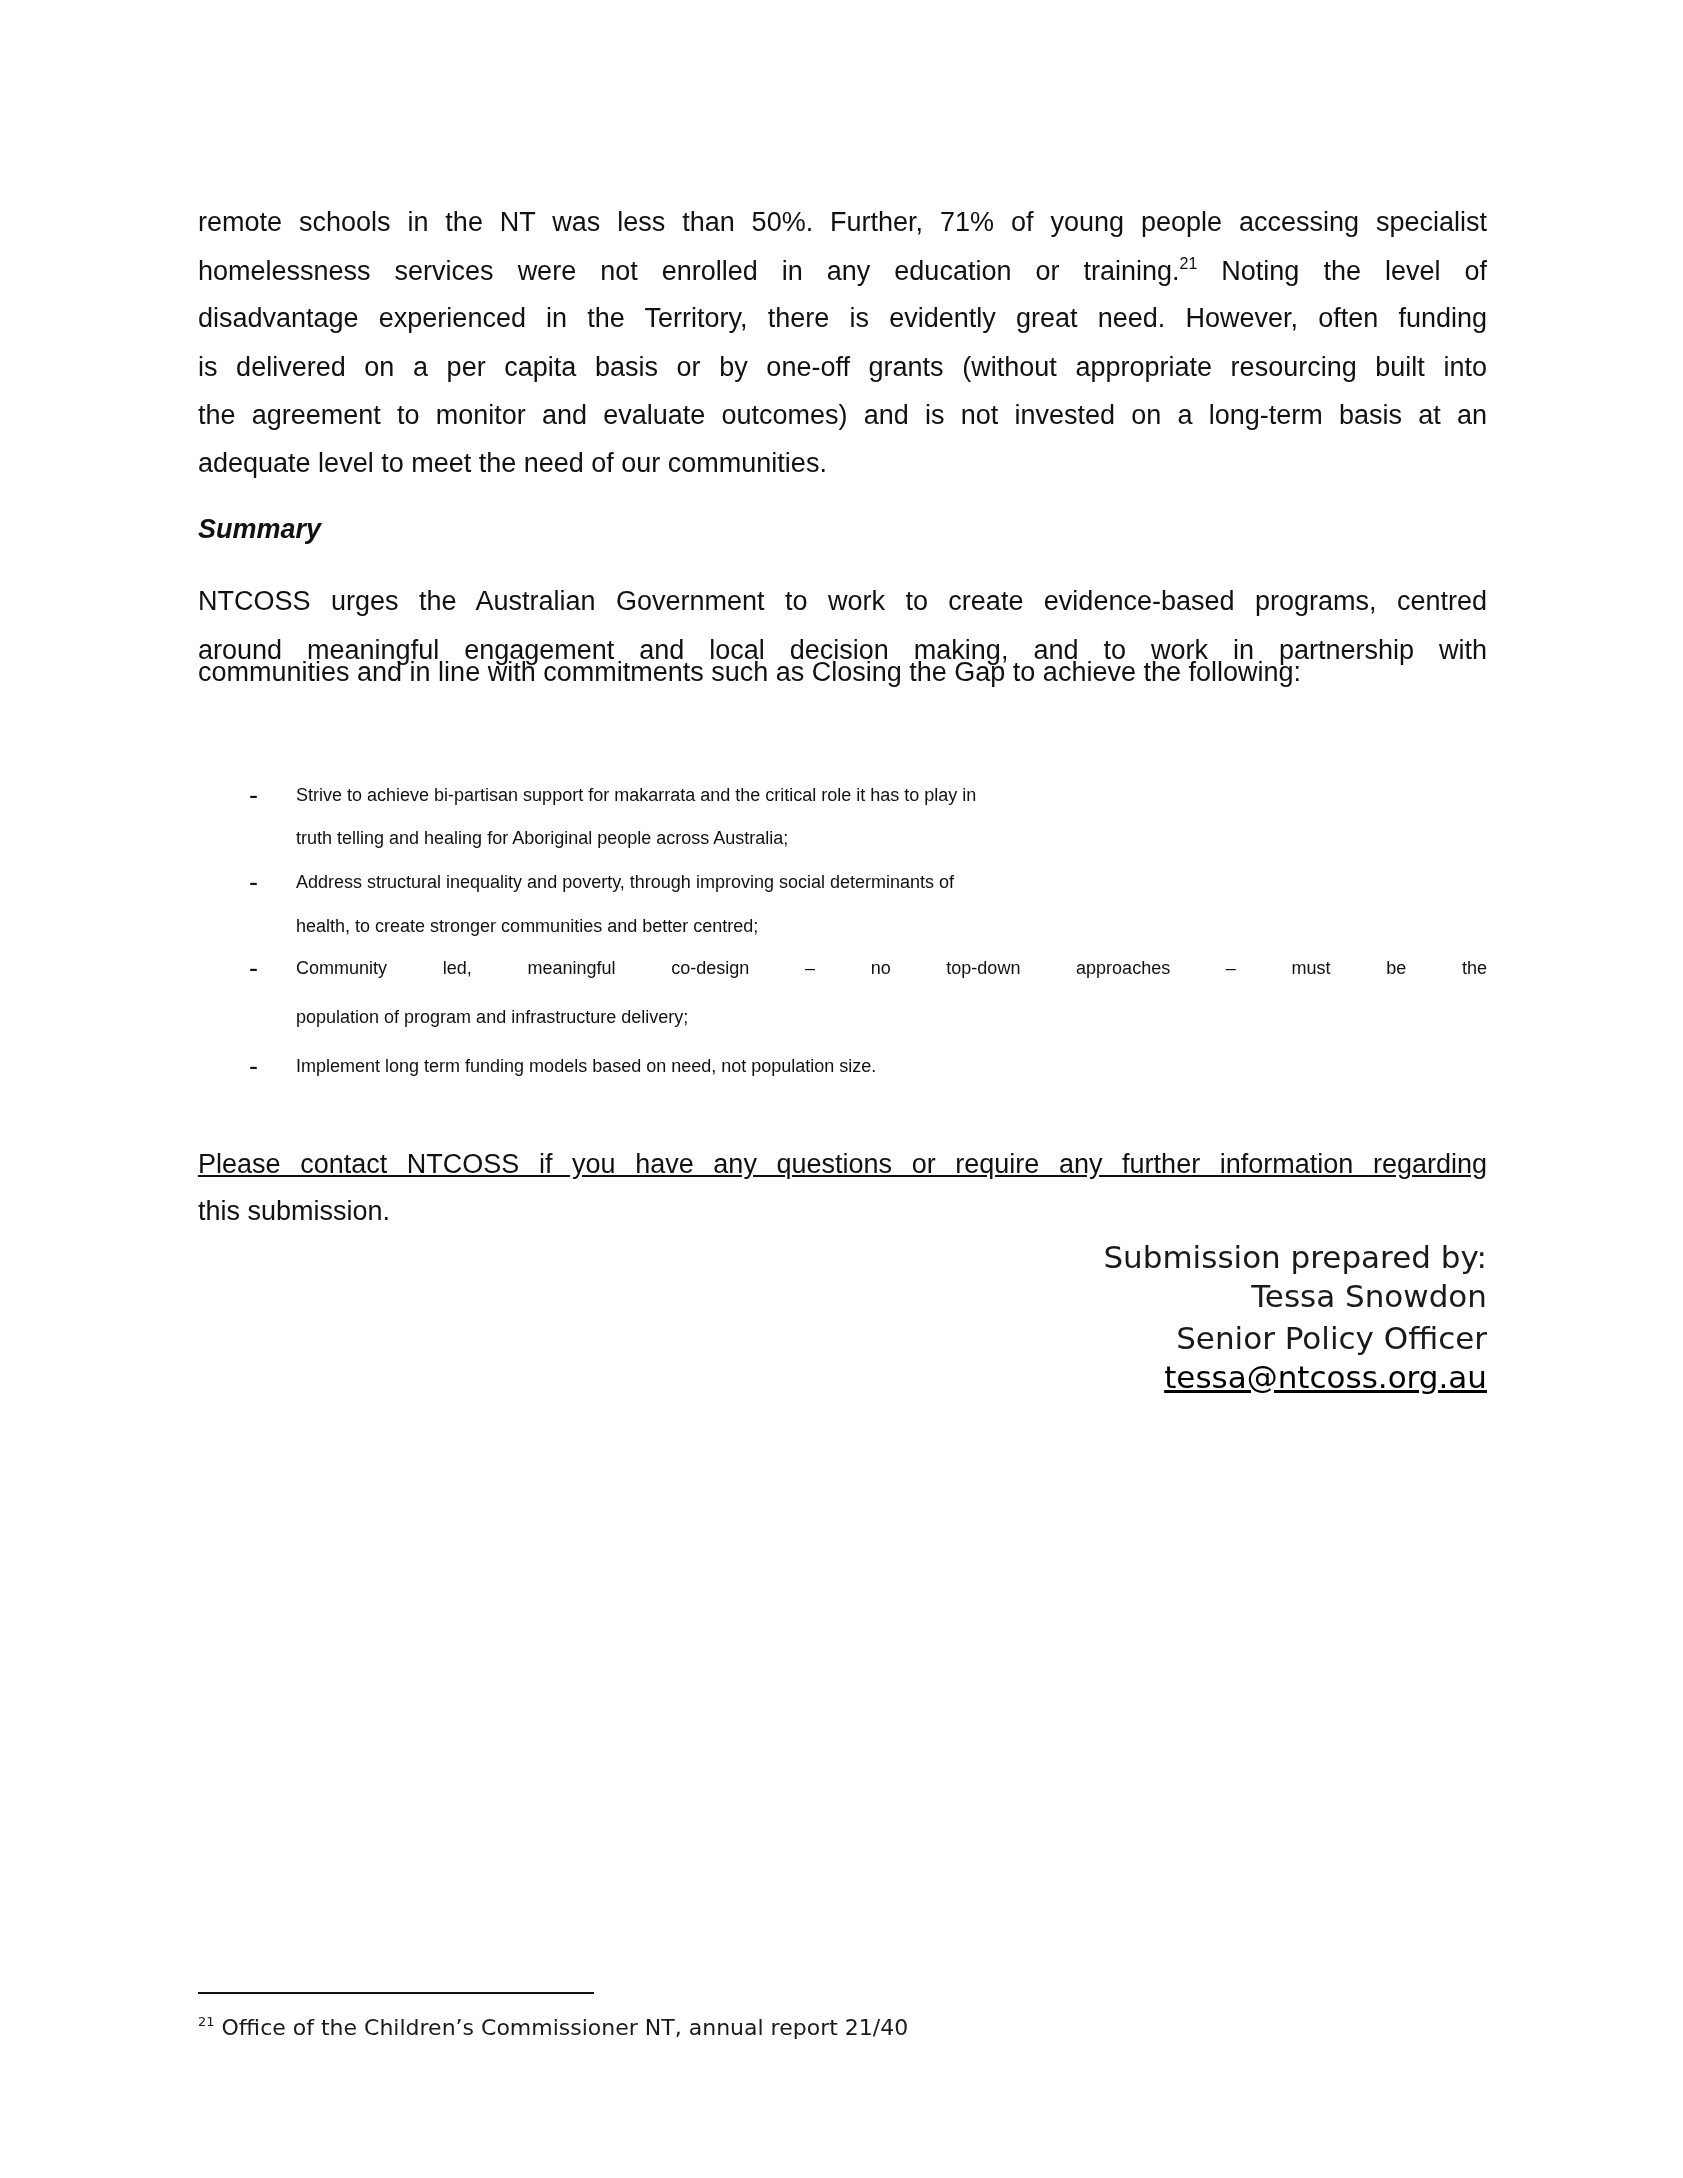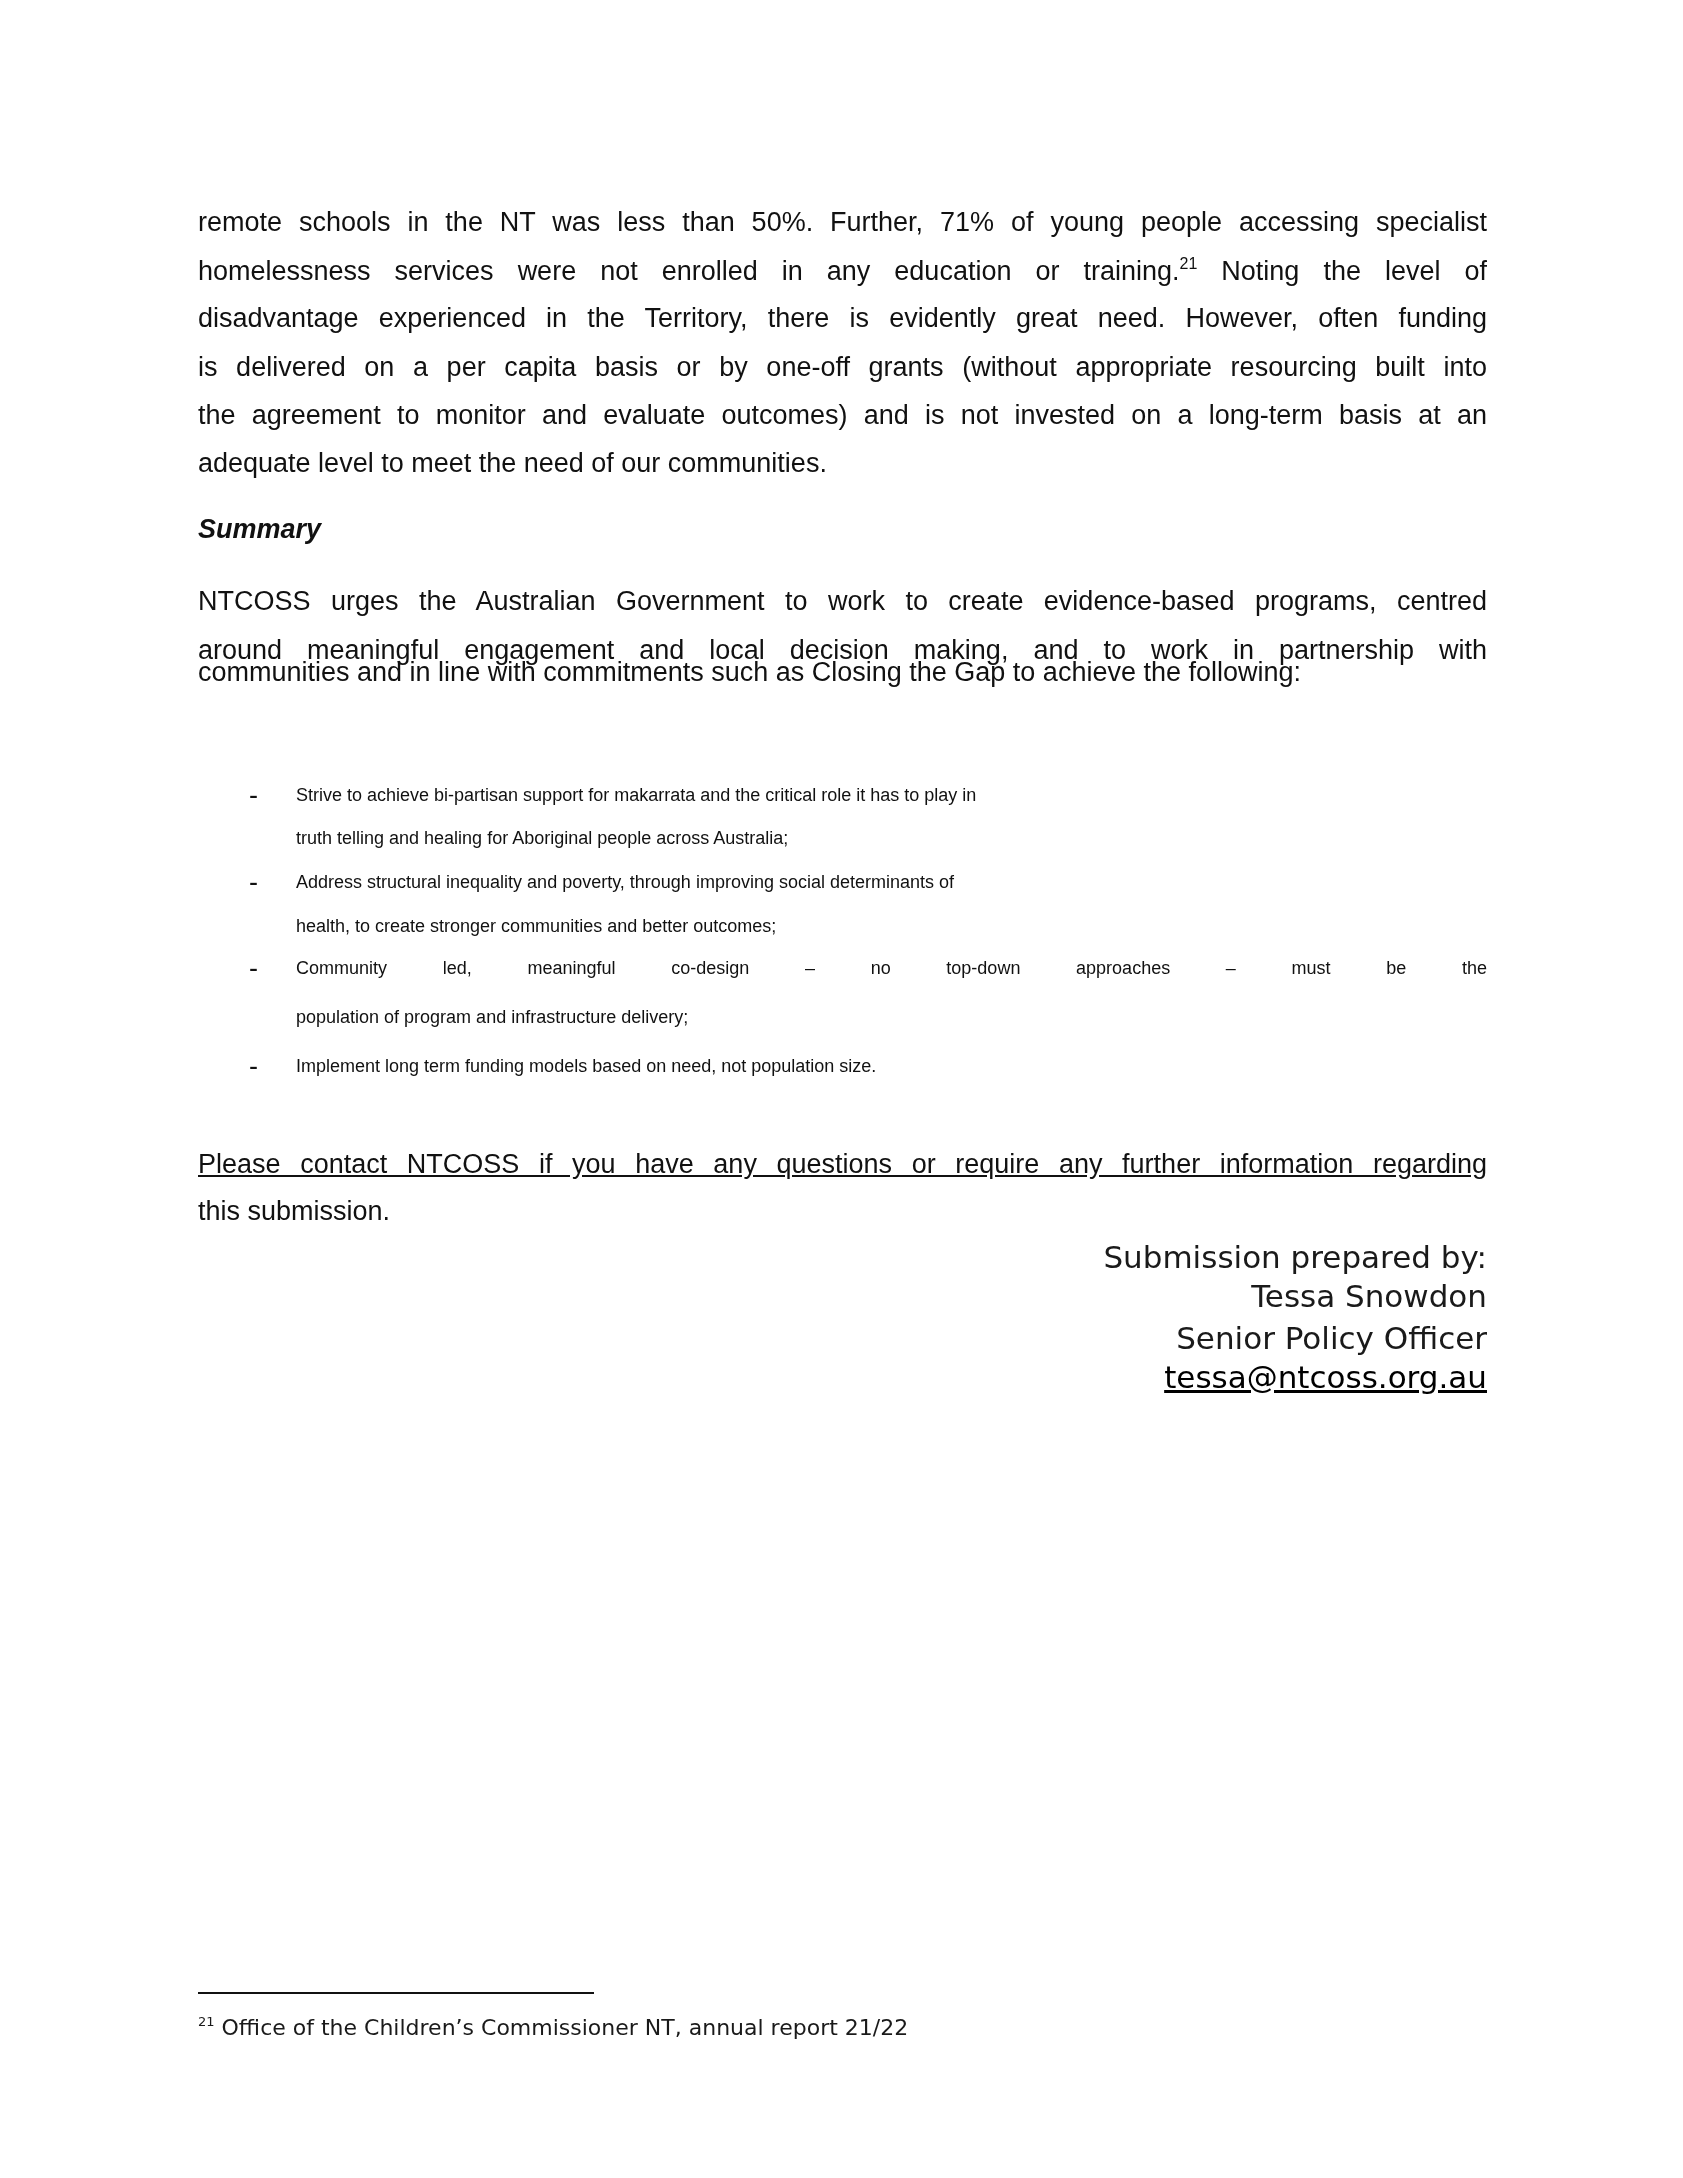--- a/index.html
+++ b/index.html
@@ -46,21 +46,21 @@
 
   <section>
     <div>
       <span class="dash" style="top:771px;">-</span>
       <div class="bline" style="top:771px;">Strive to achieve bi-partisan support for makarrata and the critical role it has to play in</div>
       <div class="bline" style="top:814px;">truth telling and healing for Aboriginal people across Australia;</div>
     </div>
     <div>
       <span class="dash" style="top:858px;">-</span>
       <div class="bline" style="top:858px;">Address structural inequality and poverty, through improving social determinants of</div>
-      <div class="bline" style="top:902px;">health, to create stronger communities and better outcomes;</div>
+      <div class="bline" style="top:902px;">health, to create stronger communities and better centred;</div>
     </div>
     <div>
       <span class="dash" style="top:944px;">-</span>
       <div class="bline just" style="top:944px;">Community led, meaningful co-design – no top-down approaches – must be the</div>
       <div class="bline" style="top:993px;">population of program and infrastructure delivery;</div>
     </div>
     <div>
       <span class="dash" style="top:1042px;">-</span>
       <div class="bline" style="top:1042px;">Implement long term funding models based on need, not population size.</div>
     </div>
@@ -74,16 +74,16 @@
   <section>
     <div class="sig" style="top:1237px;">Submission prepared by:</div>
     <div class="sig" style="top:1276px;">Tessa Snowdon</div>
     <div class="sig" style="top:1318px;">Senior Policy Officer</div>
     <div class="sig" style="top:1357px;">
       <a>tessa@ntcoss.org.au</a>
     </div>
   </section>
 
   <div class="fn-rule"></div>
-  <div class="fn"><sup>21</sup> <span>Office of the Children’s Commissioner NT, annual report 21/22</span></div>
+  <div class="fn"><sup>21</sup> <span>Office of the Children’s Commissioner NT, annual report 21/40</span></div>
 
 </main>
 
 
 </body></html>

